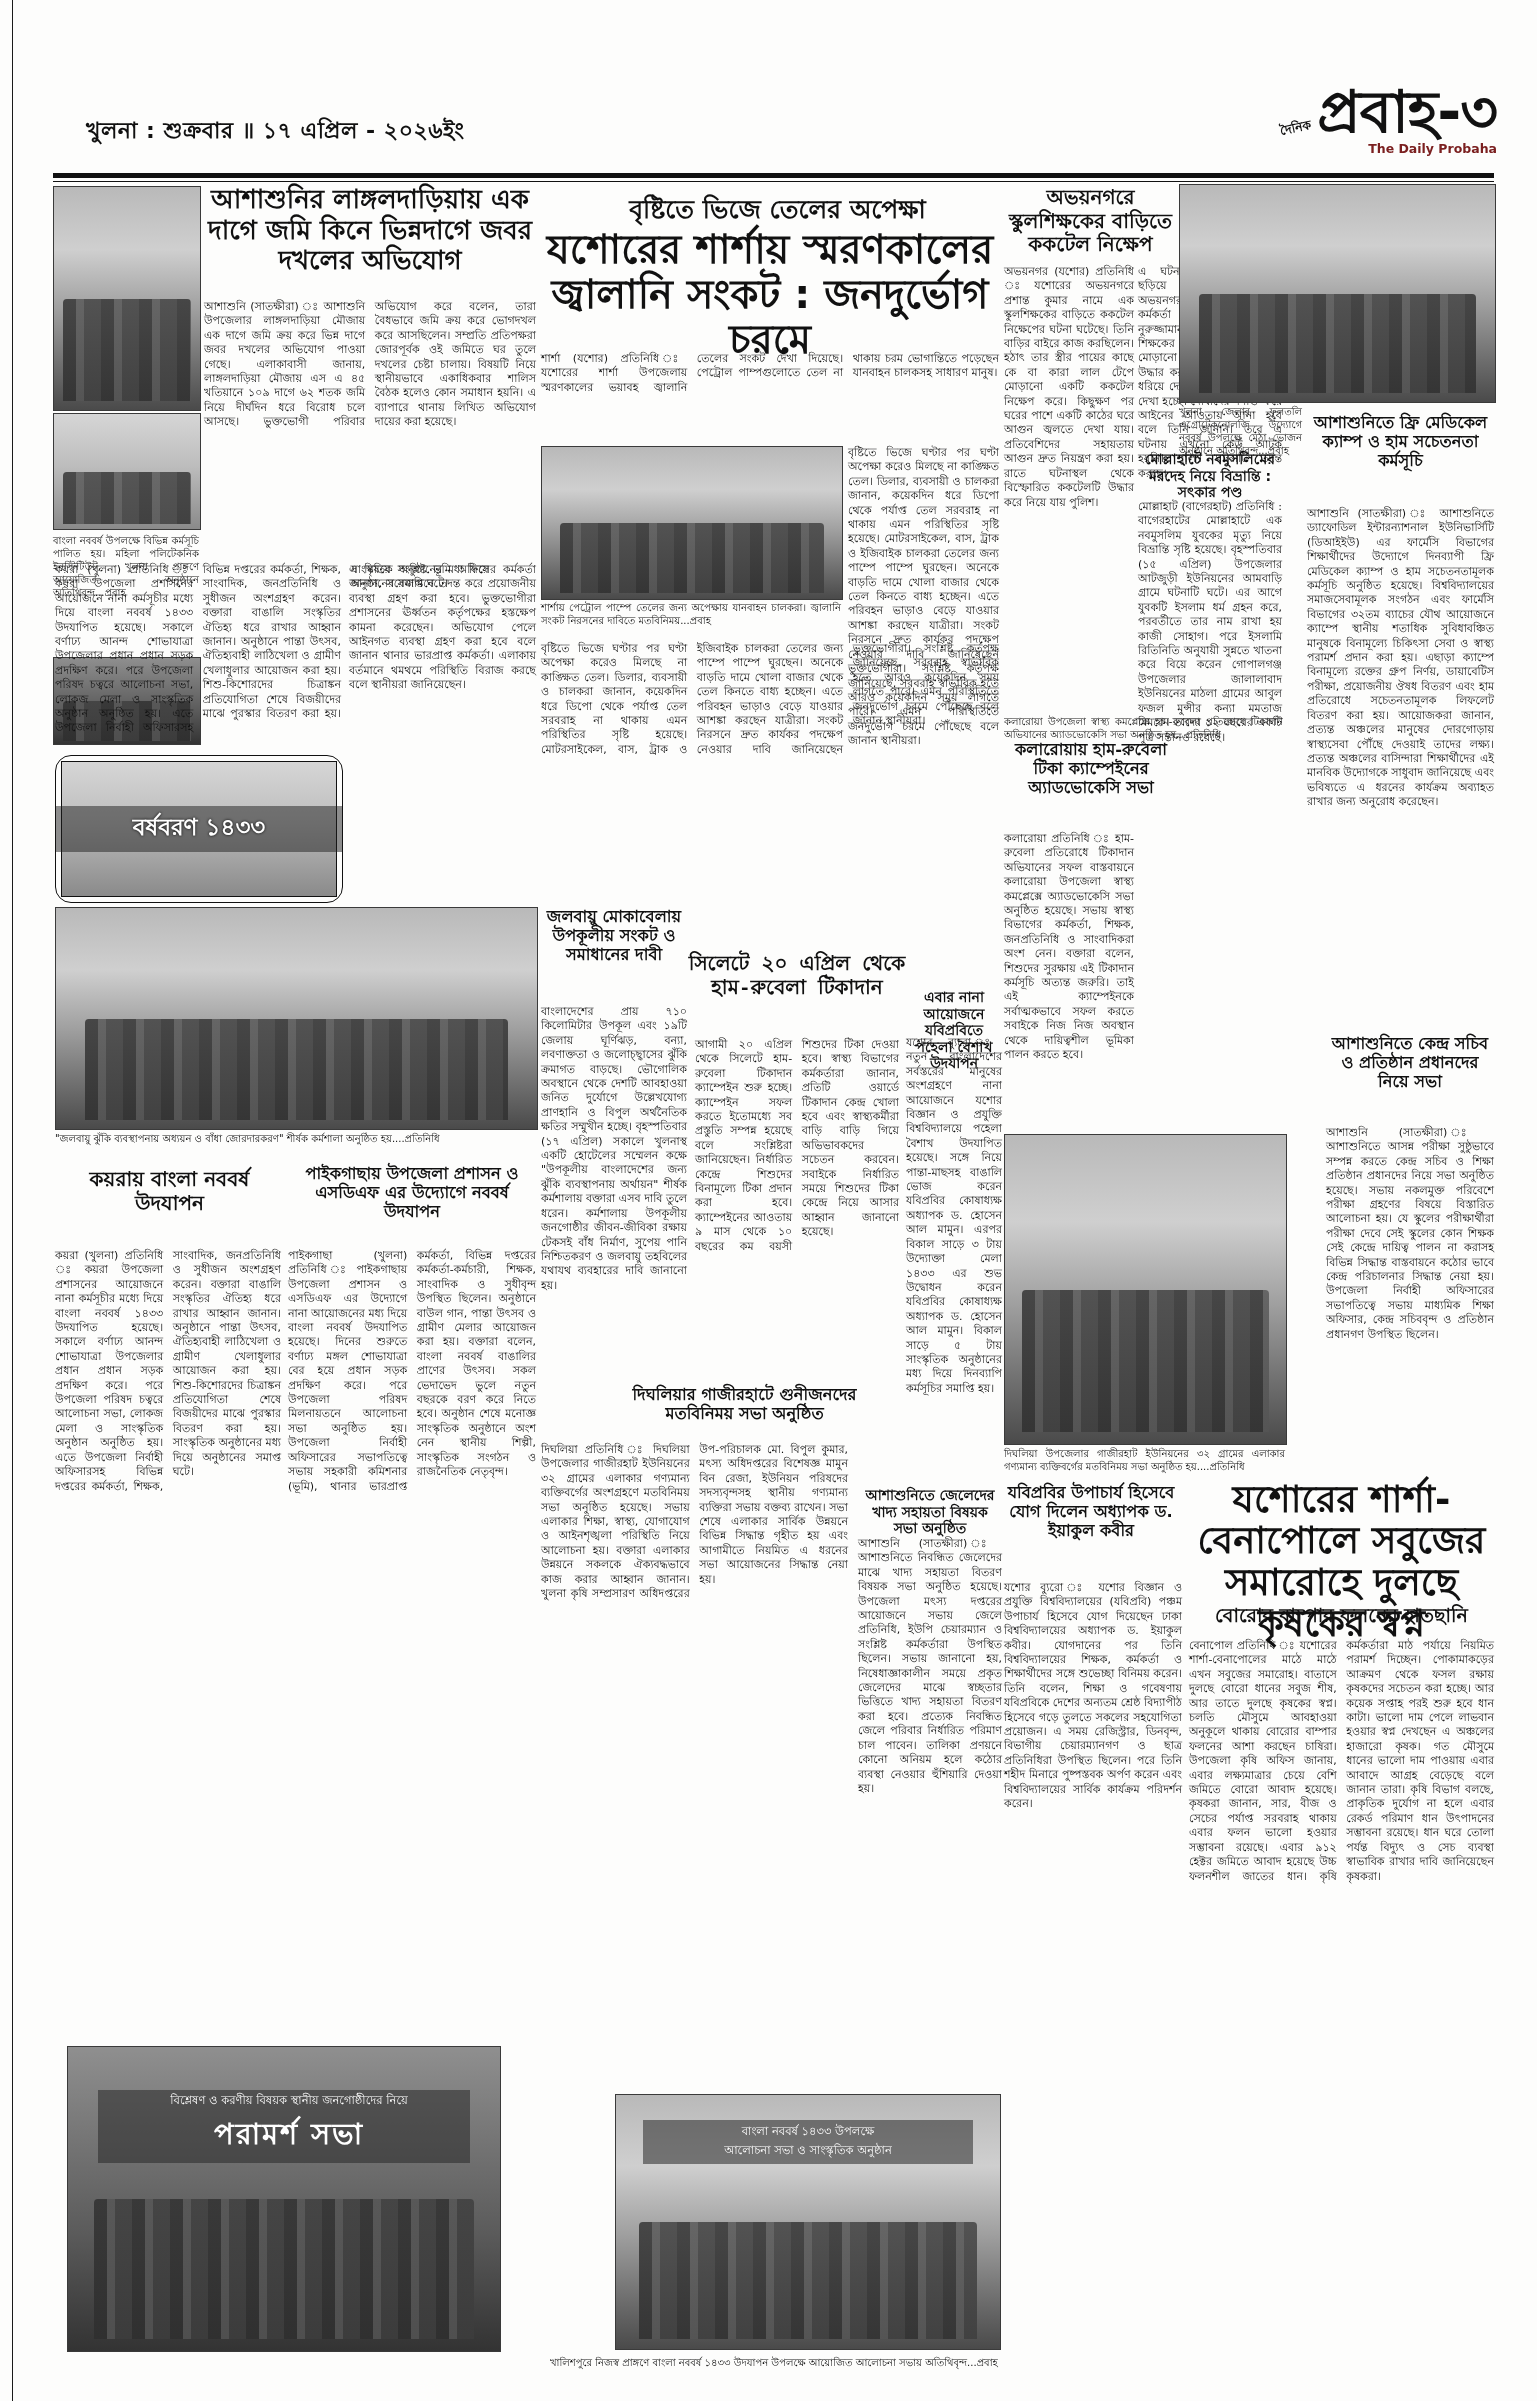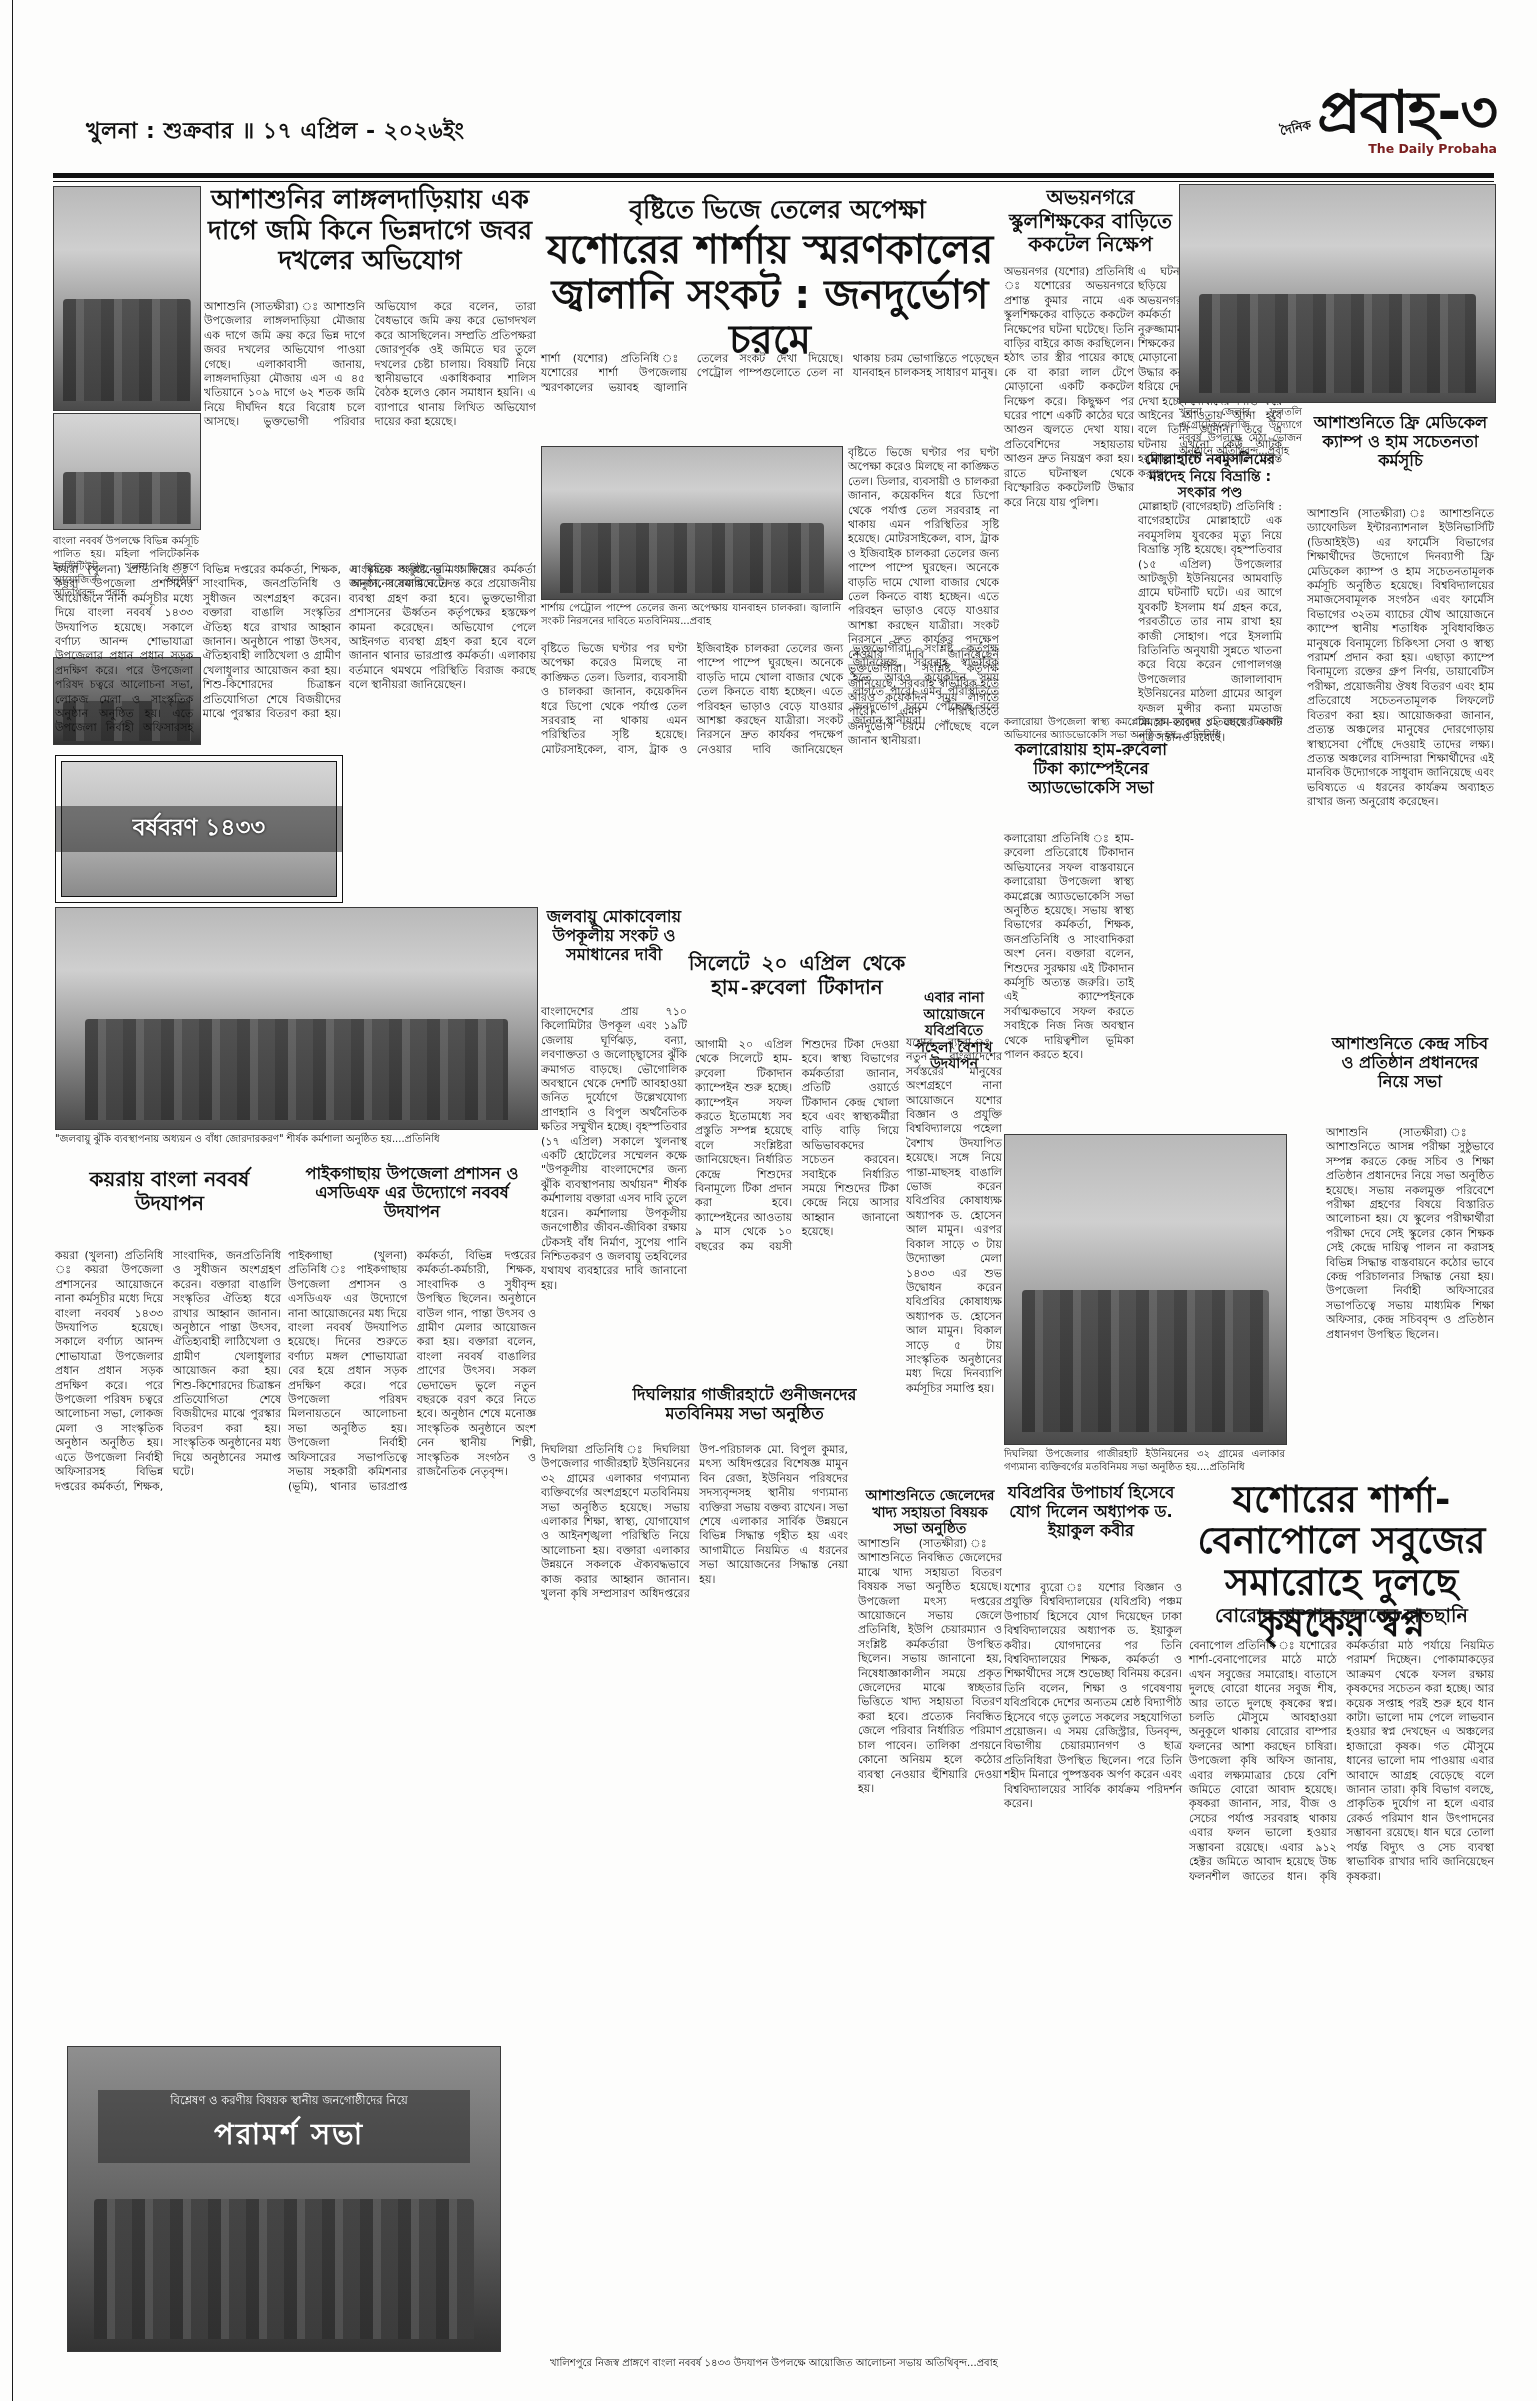--- a/index.html
+++ b/index.html
@@ -67,21 +67,21 @@
       <div class="figs"></div>
     </div>
   <div class="abs cap" style="left:53px;top:534px;width:146px;height:119px;">বাংলা নববর্ষ উপলক্ষে বিভিন্ন কর্মসূচি পালিত হয়। মহিলা পলিটেকনিক ইনস্টিটিউট, খুলনা প্রাঙ্গণে আয়োজিত অনুষ্ঠানে অতিথিবৃন্দ...প্রবাহ</div>
   <div class="abs photo dark" style="left:53px;top:657px;width:146px;height:86px;">
       <div class="figs"></div>
     </div>
 
   <div class="abs hd hd-lg" style="left:204px;top:184px;width:332px;">আশাশুনির লাঙ্গলদাড়িয়ায় এক দাগে জমি কিনে ভিন্নদাগে জবর দখলের অভিযোগ</div>
   <div class="abs body cols2" style="left:204px;top:300px;width:332px;height:257px;">আশাশুনি (সাতক্ষীরা) ঃ আশাশুনি উপজেলার লাঙ্গলদাড়িয়া মৌজায় এক দাগে জমি ক্রয় করে ভিন্ন দাগে জবর দখলের অভিযোগ পাওয়া গেছে। এলাকাবাসী জানায়, লাঙ্গলদাড়িয়া মৌজায় এস এ ৪৫ খতিয়ানে ১০৯ দাগে ৬২ শতক জমি নিয়ে দীর্ঘদিন ধরে বিরোধ চলে আসছে। ভুক্তভোগী পরিবার অভিযোগ করে বলেন, তারা বৈধভাবে জমি ক্রয় করে ভোগদখল করে আসছিলেন। সম্প্রতি প্রতিপক্ষরা জোরপূর্বক ওই জমিতে ঘর তুলে দখলের চেষ্টা চালায়। বিষয়টি নিয়ে স্থানীয়ভাবে একাধিকবার শালিস বৈঠক হলেও কোন সমাধান হয়নি। এ ব্যাপারে থানায় লিখিত অভিযোগ দায়ের করা হয়েছে।</div>
 
-  <div class="abs adbox" style="left:55px;top:755px;width:286px;height:146px;">
+  <div class="abs adbox" style="left:55px;top:755px;width:286px;height:146px;border-radius:16px;">
     <div class="inner photo light"></div>
     <div class="adtitle">বর্ষবরণ ১৪৩৩</div>
   </div>
   <div class="abs body" style="left:349px;top:563px;width:187px;height:338px;">এ বিষয়ে সংশ্লিষ্ট ভূমি অফিসের কর্মকর্তা জানান, সরেজমিনে তদন্ত করে প্রয়োজনীয় ব্যবস্থা গ্রহণ করা হবে। ভুক্তভোগীরা প্রশাসনের ঊর্ধ্বতন কর্তৃপক্ষের হস্তক্ষেপ কামনা করেছেন। অভিযোগ পেলে আইনগত ব্যবস্থা গ্রহণ করা হবে বলে জানান থানার ভারপ্রাপ্ত কর্মকর্তা। এলাকায় বর্তমানে থমথমে পরিস্থিতি বিরাজ করছে বলে স্থানীয়রা জানিয়েছেন।</div>
   <div class="abs body cols2" style="left:55px;top:563px;width:286px;height:184px;">কয়রা (খুলনা) প্রতিনিধি ঃ কয়রা উপজেলা প্রশাসনের আয়োজনে নানা কর্মসূচীর মধ্যে দিয়ে বাংলা নববর্ষ ১৪৩৩ উদযাপিত হয়েছে। সকালে বর্ণাঢ্য আনন্দ শোভাযাত্রা উপজেলার প্রধান প্রধান সড়ক প্রদক্ষিণ করে। পরে উপজেলা পরিষদ চত্বরে আলোচনা সভা, লোকজ মেলা ও সাংস্কৃতিক অনুষ্ঠান অনুষ্ঠিত হয়। এতে উপজেলা নির্বাহী অফিসারসহ বিভিন্ন দপ্তরের কর্মকর্তা, শিক্ষক, সাংবাদিক, জনপ্রতিনিধি ও সুধীজন অংশগ্রহণ করেন। বক্তারা বাঙালি সংস্কৃতির ঐতিহ্য ধরে রাখার আহ্বান জানান। অনুষ্ঠানে পান্তা উৎসব, ঐতিহ্যবাহী লাঠিখেলা ও গ্রামীণ খেলাধুলার আয়োজন করা হয়। শিশু-কিশোরদের চিত্রাঙ্কন প্রতিযোগিতা শেষে বিজয়ীদের মাঝে পুরস্কার বিতরণ করা হয়। সাংস্কৃতিক অনুষ্ঠানের মধ্য দিয়ে অনুষ্ঠানের সমাপ্ত ঘটে।</div>
 
   <div class="abs photo" style="left:55px;top:907px;width:481px;height:221px;">
       <div class="figs"></div>
     </div>
   <div class="abs cap" style="left:55px;top:1132px;width:481px;height:27px;">"জলবায়ু ঝুঁকি ব্যবস্থাপনায় অধ্যয়ন ও বাঁধা জোরদারকরণ" শীর্ষক কর্মশালা অনুষ্ঠিত হয়....প্রতিনিধি</div>
@@ -118,20 +118,27 @@
 
   <div class="abs hd hd-xs" style="left:906px;top:945px;width:96px;">এবার নানা আয়োজনে যবিপ্রবিতে পহেলা বৈশাখ উদযাপন</div>
   <div class="abs body" style="left:906px;top:1036px;width:96px;height:344px;">যশোর ব্যুরো ঃ নতুন বাংলাদেশের সর্বস্তরের মানুষের অংশগ্রহণে নানা আয়োজনে যশোর বিজ্ঞান ও প্রযুক্তি বিশ্ববিদ্যালয়ে পহেলা বৈশাখ উদযাপিত হয়েছে। সঙ্গে নিয়ে পান্তা-মাছসহ বাঙালি ভোজ করেন যবিপ্রবির কোষাধ্যক্ষ অধ্যাপক ড. হোসেন আল মামুন। এরপর বিকাল সাড়ে ৩ টায় উদ্যোক্তা মেলা ১৪৩৩ এর শুভ উদ্বোধন করেন যবিপ্রবির কোষাধ্যক্ষ অধ্যাপক ড. হোসেন আল মামুন। বিকাল সাড়ে ৫ টায় সাংস্কৃতিক অনুষ্ঠানের মধ্য দিয়ে দিনব্যাপি কর্মসূচির সমাপ্তি হয়।</div>
 
   <div class="abs hd hd-sm" style="left:629px;top:1385px;width:231px;">দিঘলিয়ার গাজীরহাটে গুনীজনদের মতবিনিময় সভা অনুষ্ঠিত</div>
   <div class="abs body cols2" style="left:541px;top:1443px;width:307px;height:534px;">দিঘলিয়া প্রতিনিধি ঃ দিঘলিয়া উপজেলার গাজীরহাট ইউনিয়নের ৩২ গ্রামের এলাকার গণ্যমান্য ব্যক্তিবর্গের অংশগ্রহণে মতবিনিময় সভা অনুষ্ঠিত হয়েছে। সভায় এলাকার শিক্ষা, স্বাস্থ্য, যোগাযোগ ও আইনশৃঙ্খলা পরিস্থিতি নিয়ে আলোচনা হয়। বক্তারা এলাকার উন্নয়নে সকলকে ঐক্যবদ্ধভাবে কাজ করার আহ্বান জানান। খুলনা কৃষি সম্প্রসারণ অধিদপ্তরের উপ-পরিচালক মো. বিপুল কুমার, মৎস্য অধিদপ্তরের বিশেষজ্ঞ মামুন বিন রেজা, ইউনিয়ন পরিষদের সদস্যবৃন্দসহ স্থানীয় গণ্যমান্য ব্যক্তিরা সভায় বক্তব্য রাখেন। সভা শেষে এলাকার সার্বিক উন্নয়নে বিভিন্ন সিদ্ধান্ত গৃহীত হয় এবং আগামীতে নিয়মিত এ ধরনের সভা আয়োজনের সিদ্ধান্ত নেয়া হয়।</div>
 
   <div class="abs hd hd-xs" style="left:858px;top:1443px;width:144px;">আশাশুনিতে জেলেদের খাদ্য সহায়তা বিষয়ক সভা অনুষ্ঠিত</div>
   <div class="abs body" style="left:858px;top:1537px;width:144px;height:538px;">আশাশুনি (সাতক্ষীরা) ঃ আশাশুনিতে নিবন্ধিত জেলেদের মাঝে খাদ্য সহায়তা বিতরণ বিষয়ক সভা অনুষ্ঠিত হয়েছে। উপজেলা মৎস্য দপ্তরের আয়োজনে সভায় জেলে প্রতিনিধি, ইউপি চেয়ারম্যান ও সংশ্লিষ্ট কর্মকর্তারা উপস্থিত ছিলেন। সভায় জানানো হয়, নিষেধাজ্ঞাকালীন সময়ে প্রকৃত জেলেদের মাঝে স্বচ্ছতার ভিত্তিতে খাদ্য সহায়তা বিতরণ করা হবে। প্রত্যেক নিবন্ধিত জেলে পরিবার নির্ধারিত পরিমাণ চাল পাবেন। তালিকা প্রণয়নে কোনো অনিয়ম হলে কঠোর ব্যবস্থা নেওয়ার হুঁশিয়ারি দেওয়া হয়।</div>
 
+  <div class="abs photo" style="left:615px;top:2094px;width:384px;height:254px;">
+    <div class="banner" style="top:10%;">
+      <div class="b1">বাংলা নববর্ষ ১৪৩৩ উপলক্ষে</div>
+      <div class="b1">আলোচনা সভা ও সাংস্কৃতিক অনুষ্ঠান</div>
+    </div>
+    <div class="figs"></div>
+  </div>
   <div class="abs cap" style="left:550px;top:2356px;width:452px;height:29px;">খালিশপুরে নিজস্ব প্রাঙ্গণে বাংলা নববর্ষ ১৪৩৩ উদযাপন উপলক্ষে আয়োজিত আলোচনা সভায় অতিথিবৃন্দ...প্রবাহ</div>
 
   <div class="abs hd hd-md" style="left:1004px;top:186px;width:173px;">অভয়নগরে স্কুলশিক্ষকের বাড়িতে ককটেল নিক্ষেপ</div>
   <div class="abs body" style="left:1004px;top:265px;width:130px;height:774px;">অভয়নগর (যশোর) প্রতিনিধি ঃ যশোরের অভয়নগরে প্রশান্ত কুমার নামে এক স্কুলশিক্ষকের বাড়িতে ককটেল নিক্ষেপের ঘটনা ঘটেছে। তিনি বাড়ির বাইরে কাজ করছিলেন। হঠাৎ তার স্ত্রীর পায়ের কাছে কে বা কারা লাল টেপে মোড়ানো একটি ককটেল নিক্ষেপ করে। কিছুক্ষণ পর ঘরের পাশে একটি কাঠের ঘরে আগুন জ্বলতে দেখা যায়। প্রতিবেশিদের সহায়তায় আগুন দ্রুত নিয়ন্ত্রণ করা হয়। রাতে ঘটনাস্থল থেকে বিস্ফোরিত ককটেলটি উদ্ধার করে নিয়ে যায় পুলিশ।</div>
   <div class="abs body" style="left:1138px;top:265px;width:144px;height:134px;">এ ঘটনায় এলাকায় আতঙ্ক ছড়িয়ে পড়েছে। এ ব্যাপারে অভয়নগর থানার ভারপ্রাপ্ত কর্মকর্তা (ওসি) এস এম নুরুজ্জামান বলেন, একজন শিক্ষকের বাড়ি থেকে লাল টেপে মোড়ানো একটি ককটেলসদৃশ বস্তু উদ্ধার করা হয়েছে। ঘরে আগুন ধরিয়ে দেওয়ার ঘটনাটিও খতিয়ে দেখা হচ্ছে। দোষীদের শনাক্ত করে আইনের আওতায় আনা হবে বলে তিনি জানান। তবে এ ঘটনায় এখনো কেউ আটক হয়নি। পুলিশ ঘটনাটি তদন্ত করছে।</div>
 
   <div class="abs hd hd-xs" style="left:1138px;top:407px;width:144px;">মোল্লাহাটে নবমুসলিমের মরদেহ নিয়ে বিভ্রান্তি : সৎকার পণ্ড</div>
   <div class="abs body" style="left:1138px;top:500px;width:144px;height:626px;">মোল্লাহাট (বাগেরহাট) প্রতিনিধি : বাগেরহাটের মোল্লাহাটে এক নবমুসলিম যুবকের মৃত্যু নিয়ে বিভ্রান্তি সৃষ্টি হয়েছে। বৃহস্পতিবার (১৫ এপ্রিল) উপজেলার আটজুড়ী ইউনিয়নের আমবাড়ি গ্রামে ঘটনাটি ঘটে। এর আগে যুবকটি ইসলাম ধর্ম গ্রহন করে, পরবর্তীতে তার নাম রাখা হয় কাজী সোহাগ। পরে ইসলামি রিতিনিতি অনুযায়ী সুন্নতে খাতনা করে বিয়ে করেন গোপালগঞ্জ উপজেলার জালালাবাদ ইউনিয়নের মাঠলা গ্রামের আবুল ফজল মুন্সীর কন্যা মমতাজ মিমকে। তাদের ১২ বছরের একটি পুত্র সন্তানও রয়েছে।</div>
 
   <div class="abs hd hd-sm" style="left:1002px;top:740px;width:178px;">কলারোয়ায় হাম-রুবেলা টিকা ক্যাম্পেইনের অ্যাডভোকেসি সভা</div>

